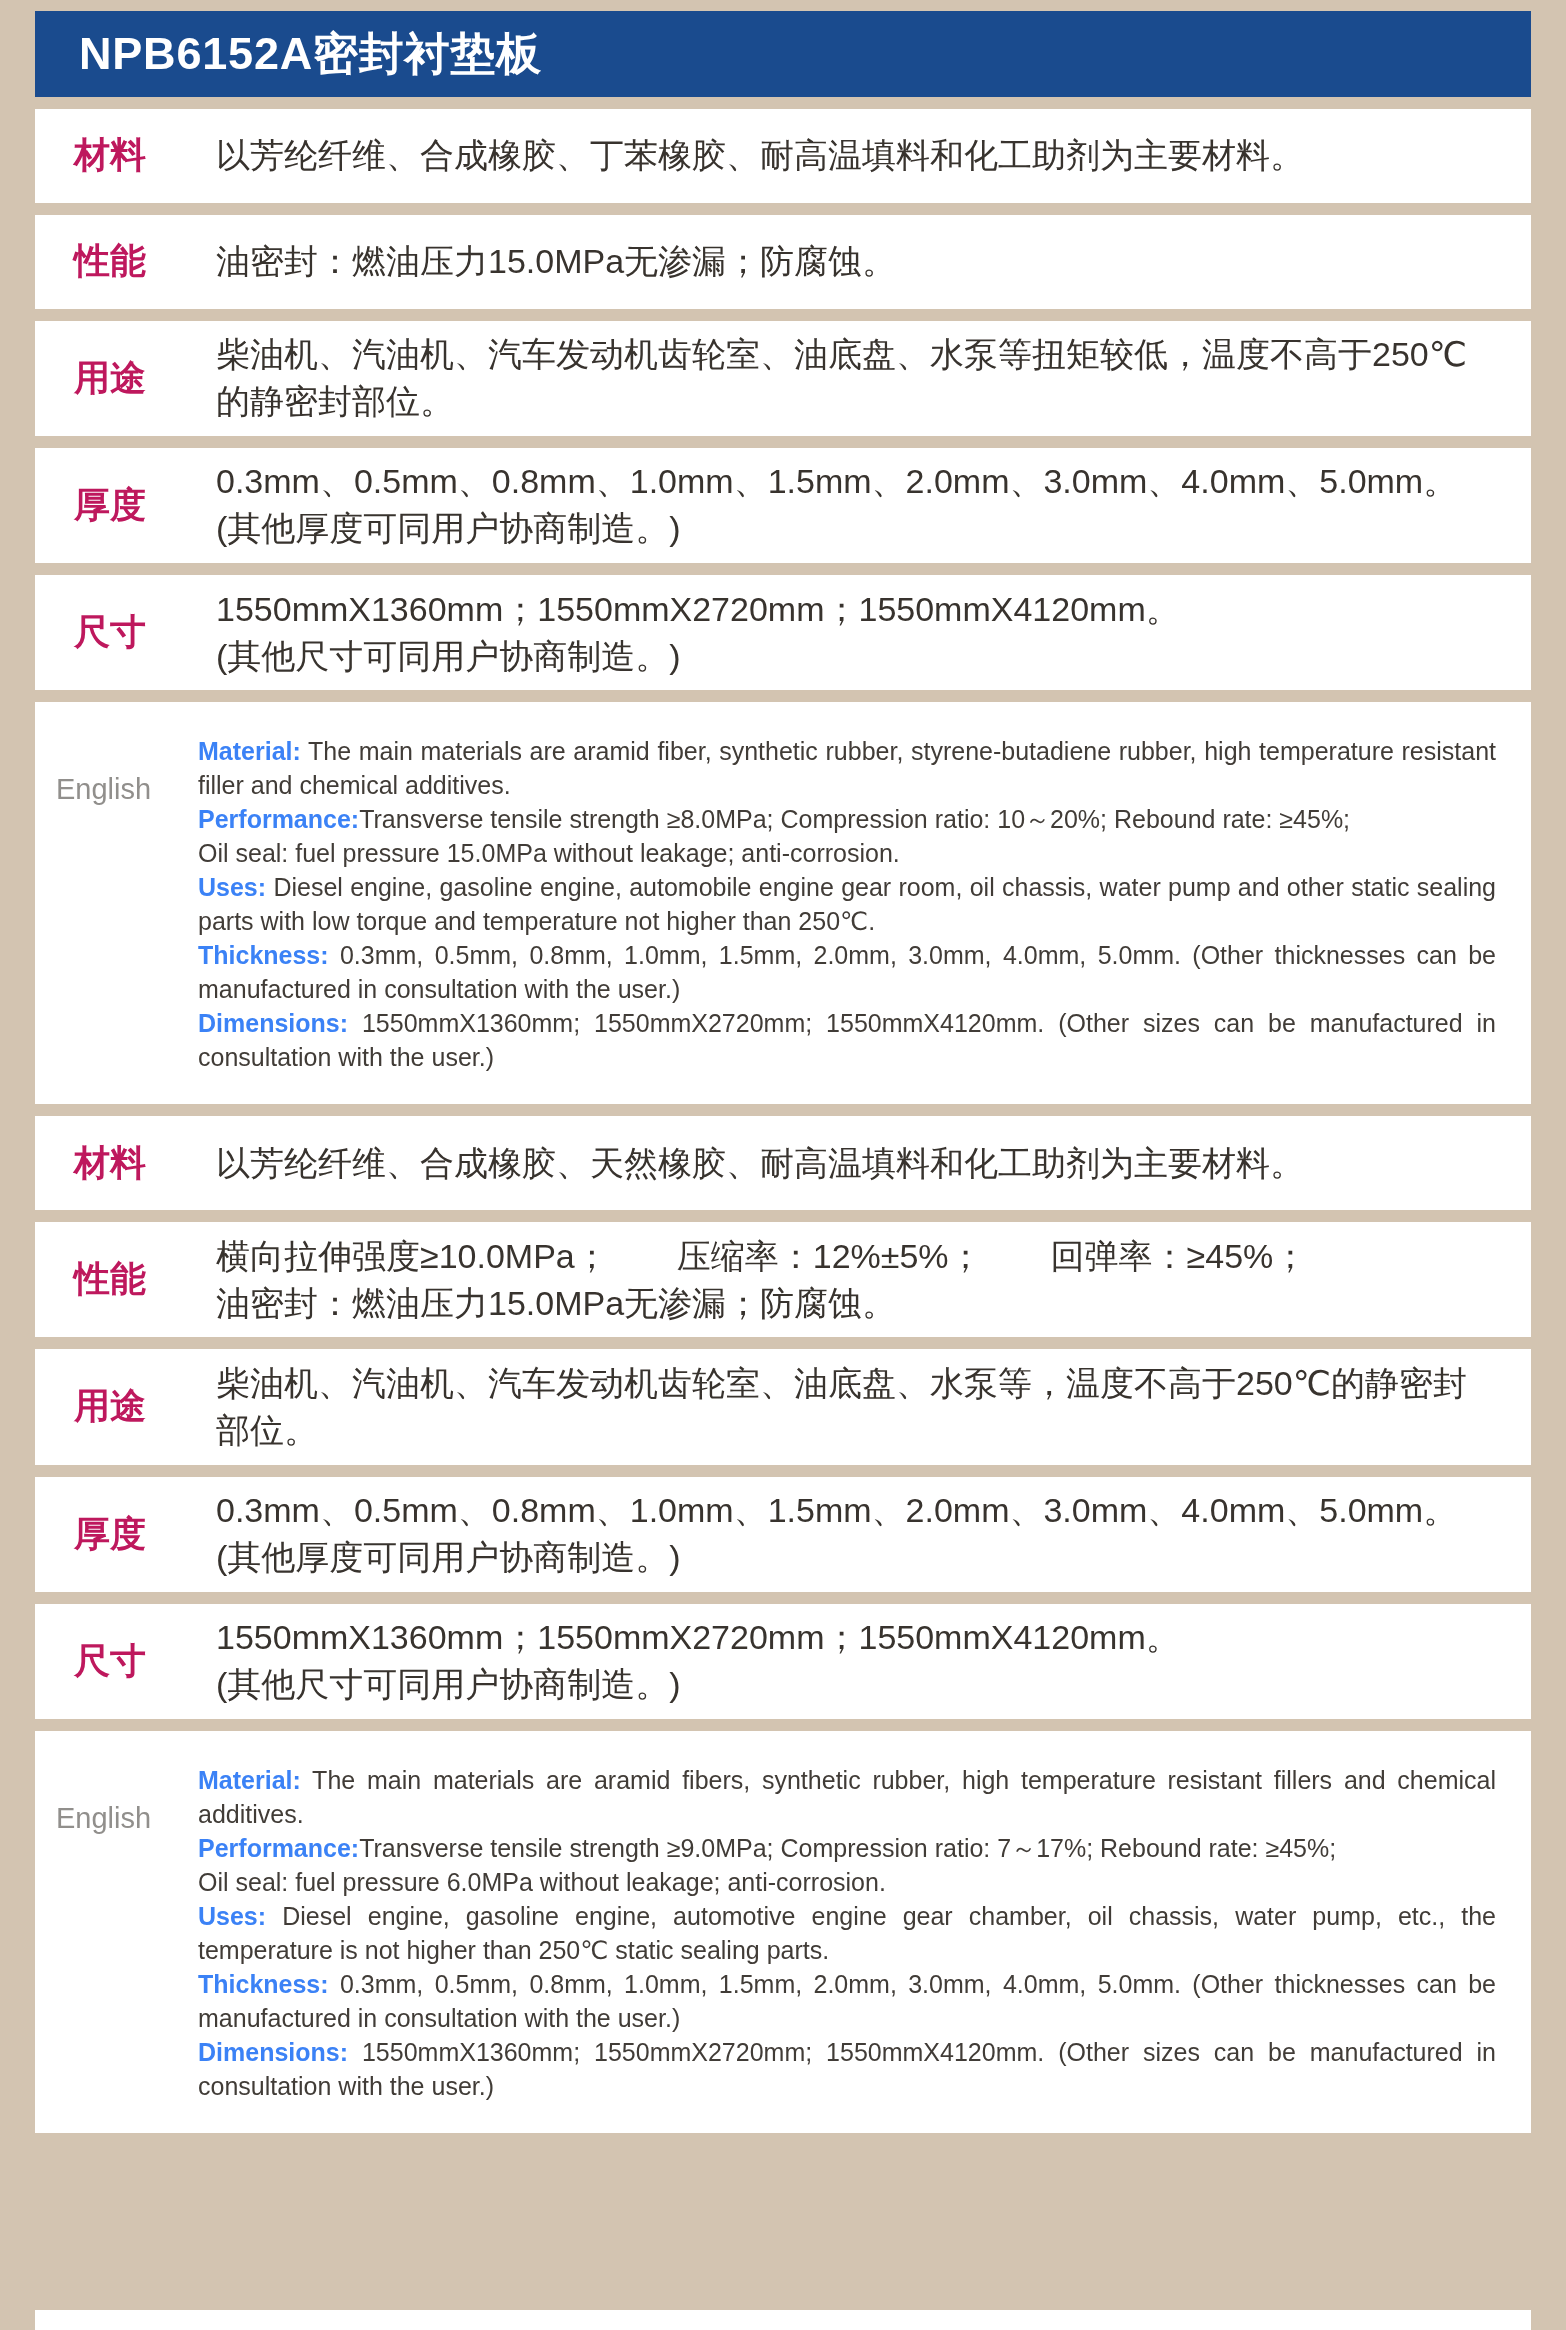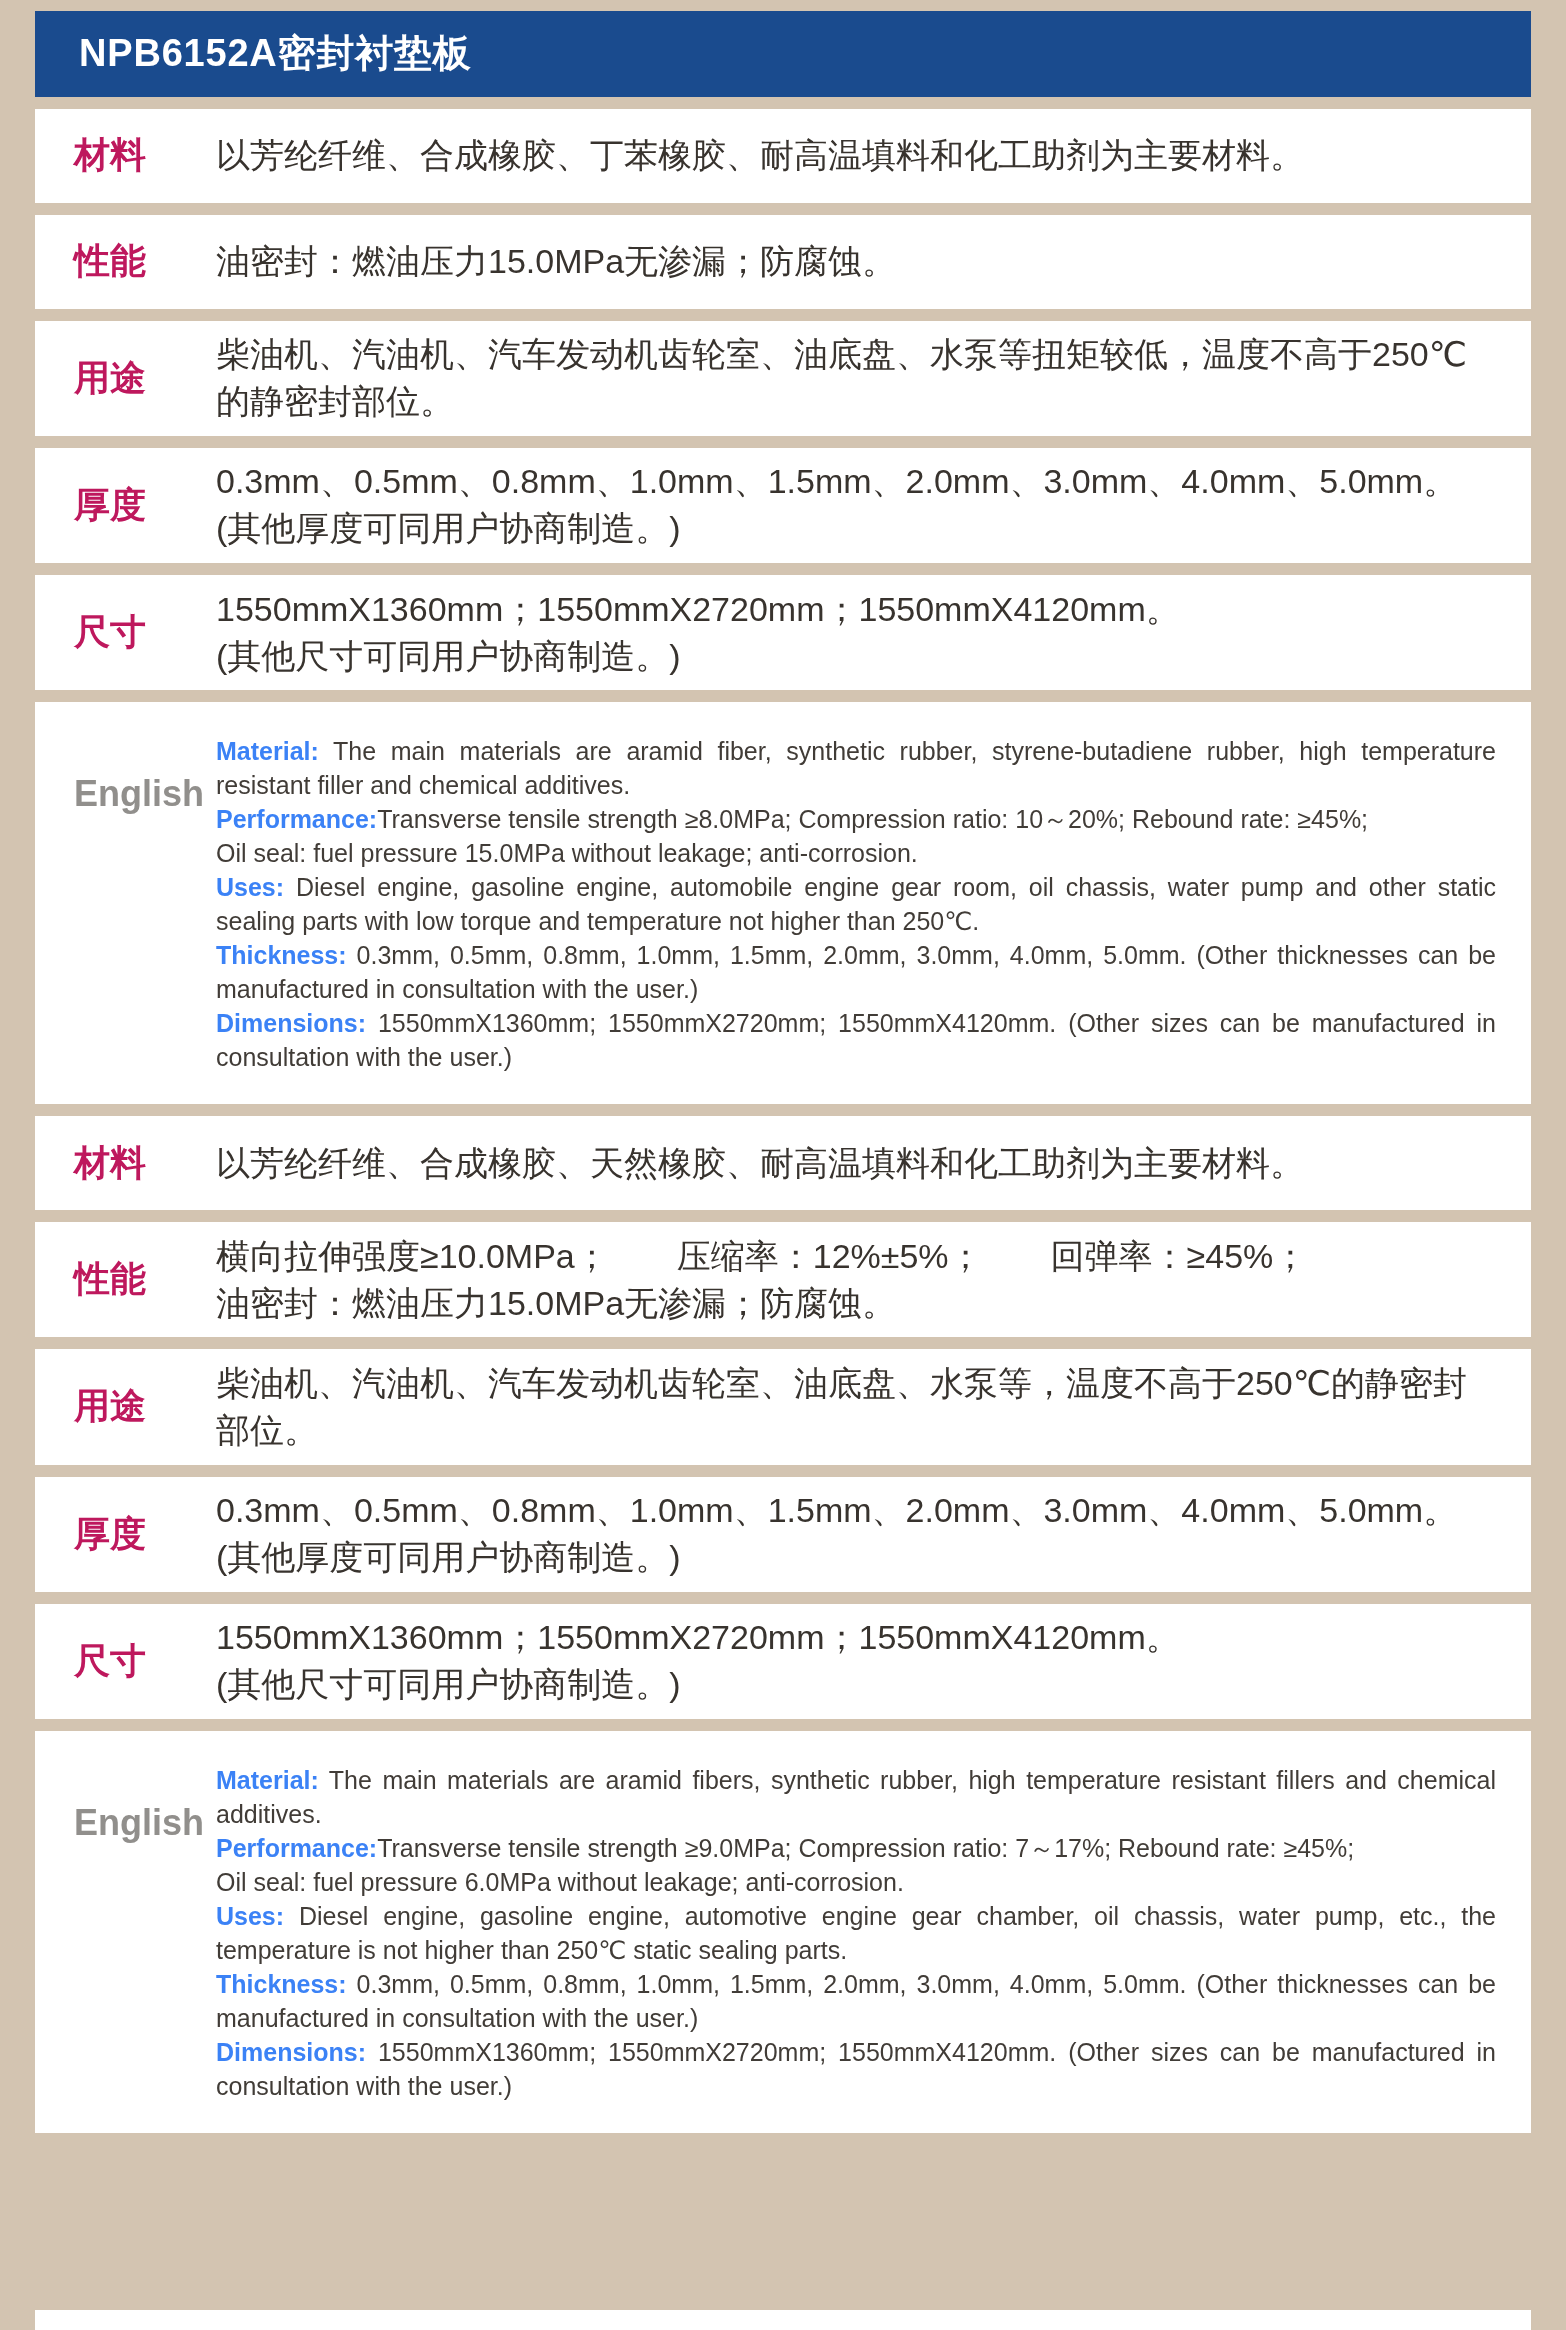--- a/index.html
+++ b/index.html
@@ -20,21 +20,21 @@
   .banner {
     background: #1a4b8e;
     height: 86px;
     display: flex;
     align-items: center;
     padding-left: 44px;
     margin-bottom: 12px;
   }
   .banner-title {
     color: #ffffff;
-    font-size: 38px;
+    font-size: 45px;
     font-weight: bold;
     letter-spacing: 0.8px;
     white-space: nowrap;
   }
   .card {
     background: #ffffff;
     display: flex;
     margin-bottom: 12px;
   }
   .spec-row {
@@ -58,24 +58,24 @@
     line-height: 47px;
     color: #38332e;
   }
   .zh-line { white-space: normal; }
   .english-card {
     align-items: flex-start;
     padding: 32px 0 30px 0;
   }
   .english-label {
     flex: 0 0 142px;
-    padding-left: 39px;
+    padding-left: 21px;
     padding-top: 39px;
-    font-size: 36px;
-    font-weight: bold;
+    font-size: 29px;
+    font-weight: normal;
     color: #918f8c;
   }
   .english-content {
     flex: 1;
     padding-right: 35px;
     font-size: 25px;
     line-height: 34px;
     color: #413c37;
   }
   .english-content p {

